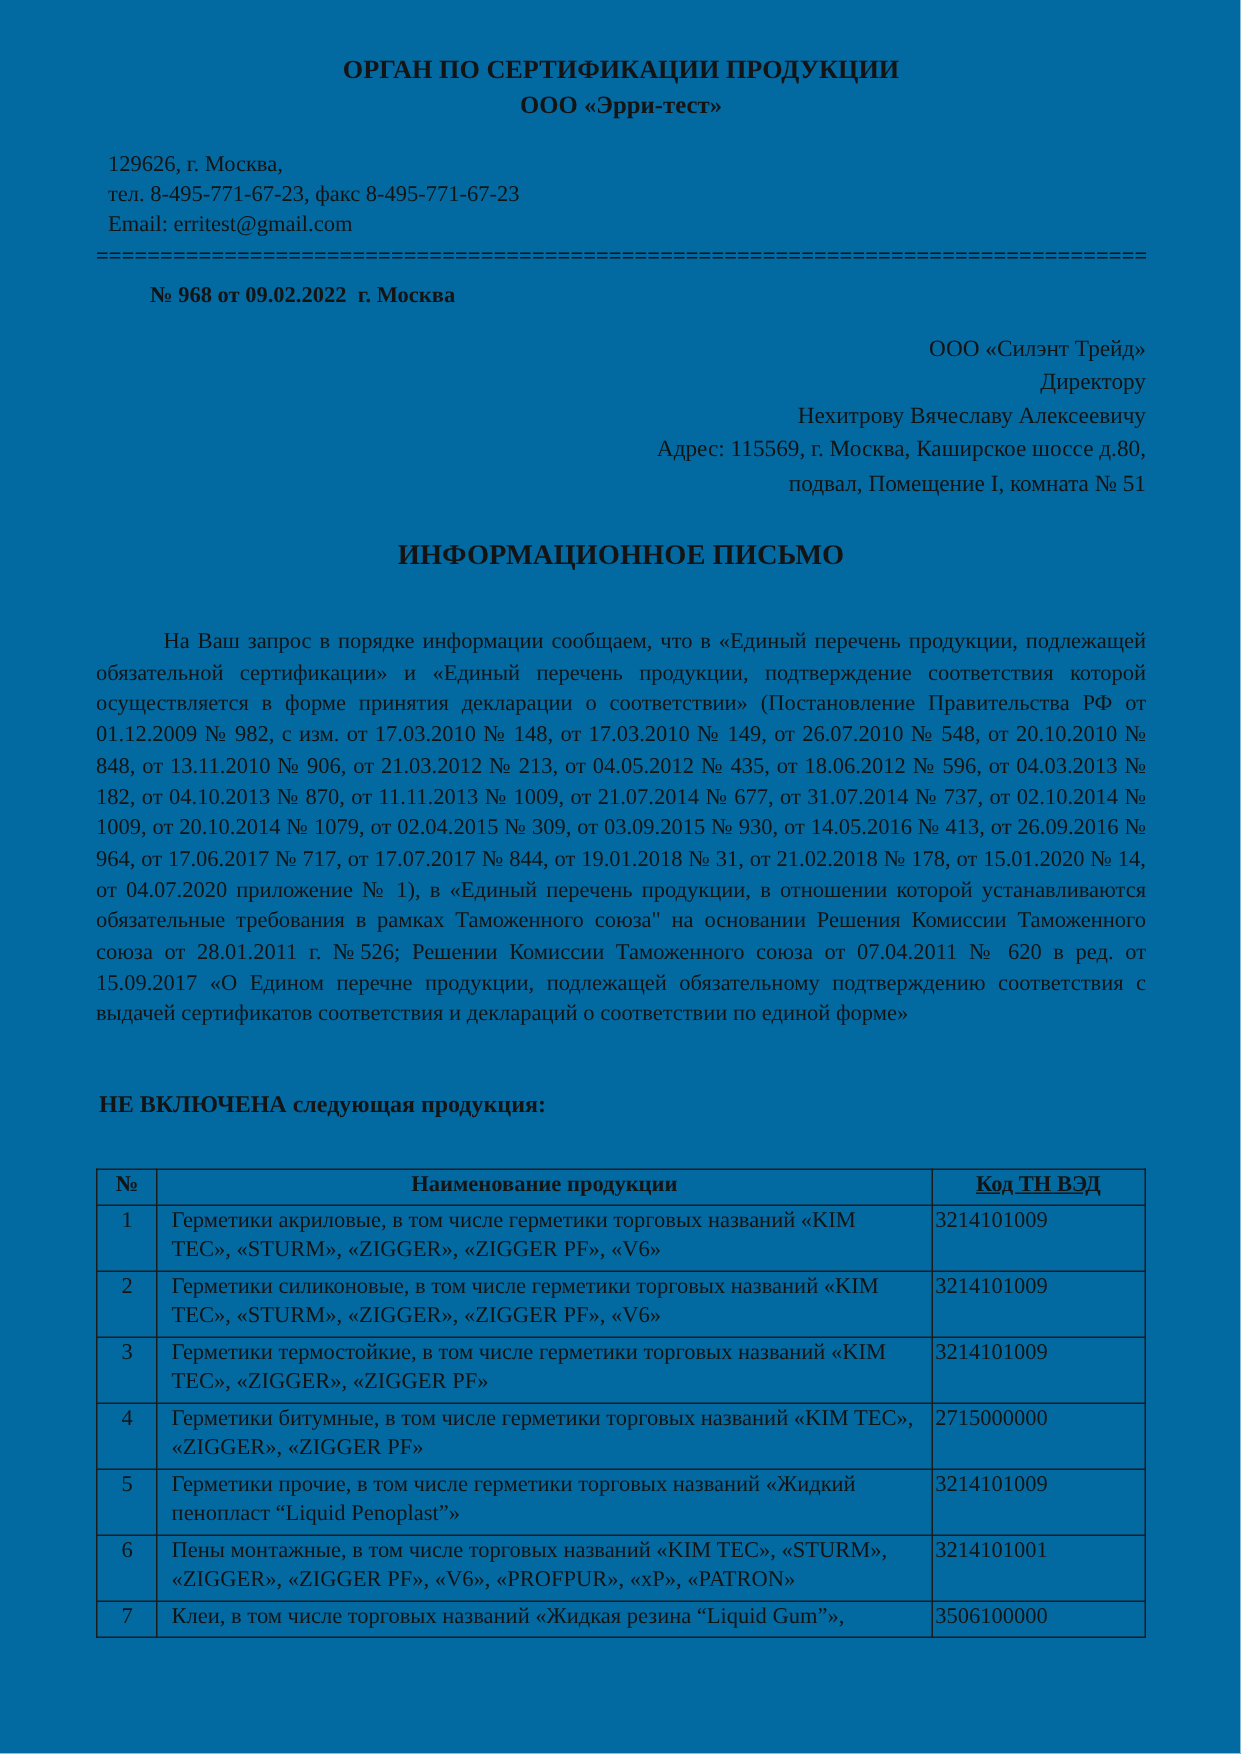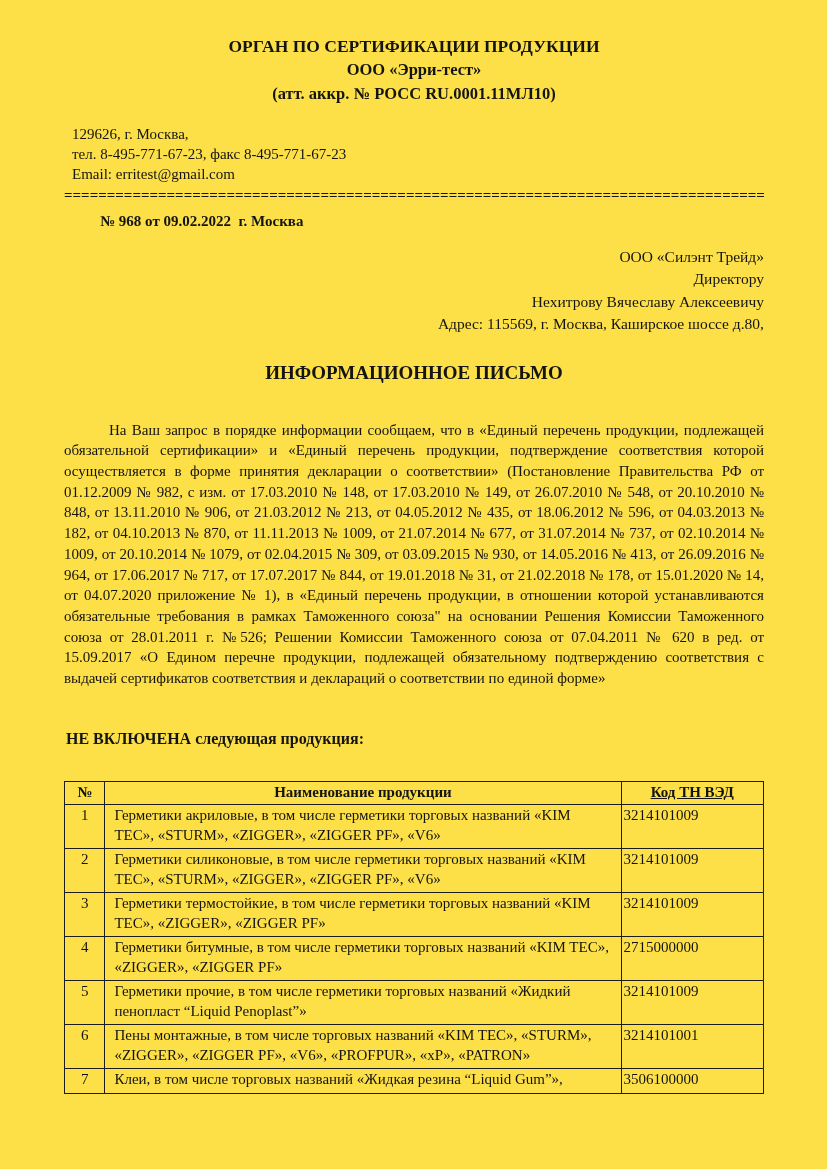--- a/index.html
+++ b/index.html
@@ -2,21 +2,21 @@
 <html lang="ru"><head>
 <meta charset="utf-8">
 <style>
   * { margin: 0; padding: 0; box-sizing: border-box; }
   html, body { background: #ffffff; }
   .page {
     position: relative;
     width: 827px;
     height: 1169px;
     margin: 0 auto;
-    background: #fde047;
+    background: #0369a1;
     color: #141414;
     font-family: "Liberation Serif", "DejaVu Serif", serif;
     padding: 34px 63px 16px 64px;
     overflow: hidden;
   }
   .org-header { text-align: center; font-weight: bold; }
   .org-line1 { font-size: 17.5px; line-height: 24px; }
   .org-line2 { font-size: 16.5px; line-height: 24px; }
   .org-line3 { font-size: 16.5px; line-height: 24px; }
   .address-block { margin-top: 18px; margin-left: 8px; font-size: 15px; line-height: 20px; }
@@ -74,21 +74,20 @@
   .products td.cell-code { text-align: left; padding: 1px 2px; }
 </style>
 </head>
 <body>
 
 <div class="page">
 
   <header class="org-header">
     <div class="org-line1">ОРГАН ПО СЕРТИФИКАЦИИ ПРОДУКЦИИ</div>
     <div class="org-line2">ООО «Эрри-тест»</div>
-    <div class="org-line3">(атт. аккр. № РОСС RU.0001.11МЛ10)</div>
   </header>
 
   <div class="address-block">
 
       <div class="address-line">129626, г. Москва,</div>
 
 
       <div class="address-line">тел. 8-495-771-67-23, факс 8-495-771-67-23</div>
 
       <div class="address-line">Email: erritest@gmail.com</div>
@@ -101,20 +100,21 @@
   <div class="recipient">
 
       <div class="recipient-line">ООО «Силэнт Трейд»</div>
 
       <div class="recipient-line">Директору</div>
 
       <div class="recipient-line">Нехитрову Вячеславу Алексеевичу</div>
 
       <div class="recipient-line">Адрес: 115569, г. Москва, Каширское шоссе д.80,</div>
 
+      <div class="recipient-line">подвал, Помещение I, комната № 51</div>
     </div>
 
   <h1 class="doc-title">ИНФОРМАЦИОННОЕ ПИСЬМО</h1>
 
   <p class="body-par">На Ваш запрос в порядке информации сообщаем, что в «Единый перечень продукции, подлежащей обязательной сертификации» и «Единый перечень продукции, подтверждение соответствия которой осуществляется в форме принятия декларации о соответствии» (Постановление Правительства РФ от 01.12.2009 № 982, с изм. от 17.03.2010 № 148, от 17.03.2010 № 149, от 26.07.2010 № 548, от 20.10.2010 № 848, от 13.11.2010 № 906, от 21.03.2012 № 213, от 04.05.2012 № 435, от 18.06.2012 № 596, от 04.03.2013 № 182, от 04.10.2013 № 870, от 11.11.2013 № 1009, от 21.07.2014 № 677, от 31.07.2014 № 737, от 02.10.2014 № 1009, от 20.10.2014 № 1079, от 02.04.2015 № 309, от 03.09.2015 № 930, от 14.05.2016 № 413, от 26.09.2016 № 964, от 17.06.2017 № 717, от 17.07.2017 № 844, от 19.01.2018 № 31, от 21.02.2018 № 178, от 15.01.2020 № 14, от 04.07.2020 приложение № 1), в «Единый перечень продукции, в отношении которой устанавливаются обязательные требования в рамках Таможенного союза" на основании Решения Комиссии Таможенного союза от 28.01.2011 г. №526; Решении Комиссии Таможенного союза от 07.04.2011 № 620 в ред. от 15.09.2017 «О Едином перечне продукции, подлежащей обязательному подтверждению соответствия с выдачей сертификатов соответствия и деклараций о соответствии по единой форме»</p>
 
   <div class="not-included">НЕ ВКЛЮЧЕНА следующая продукция:</div>
 
   <table class="products">
     <thead>

